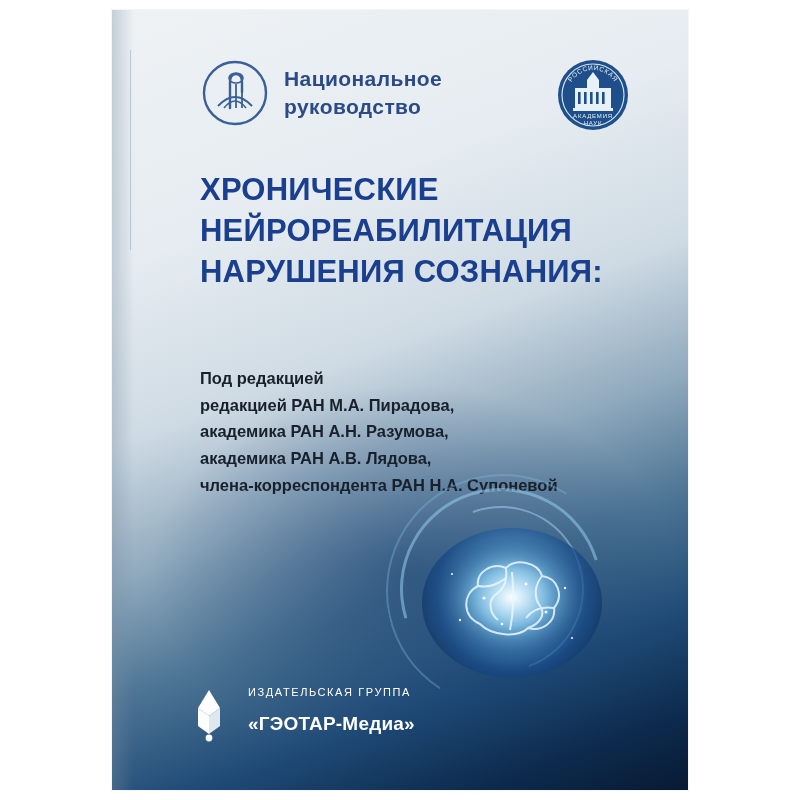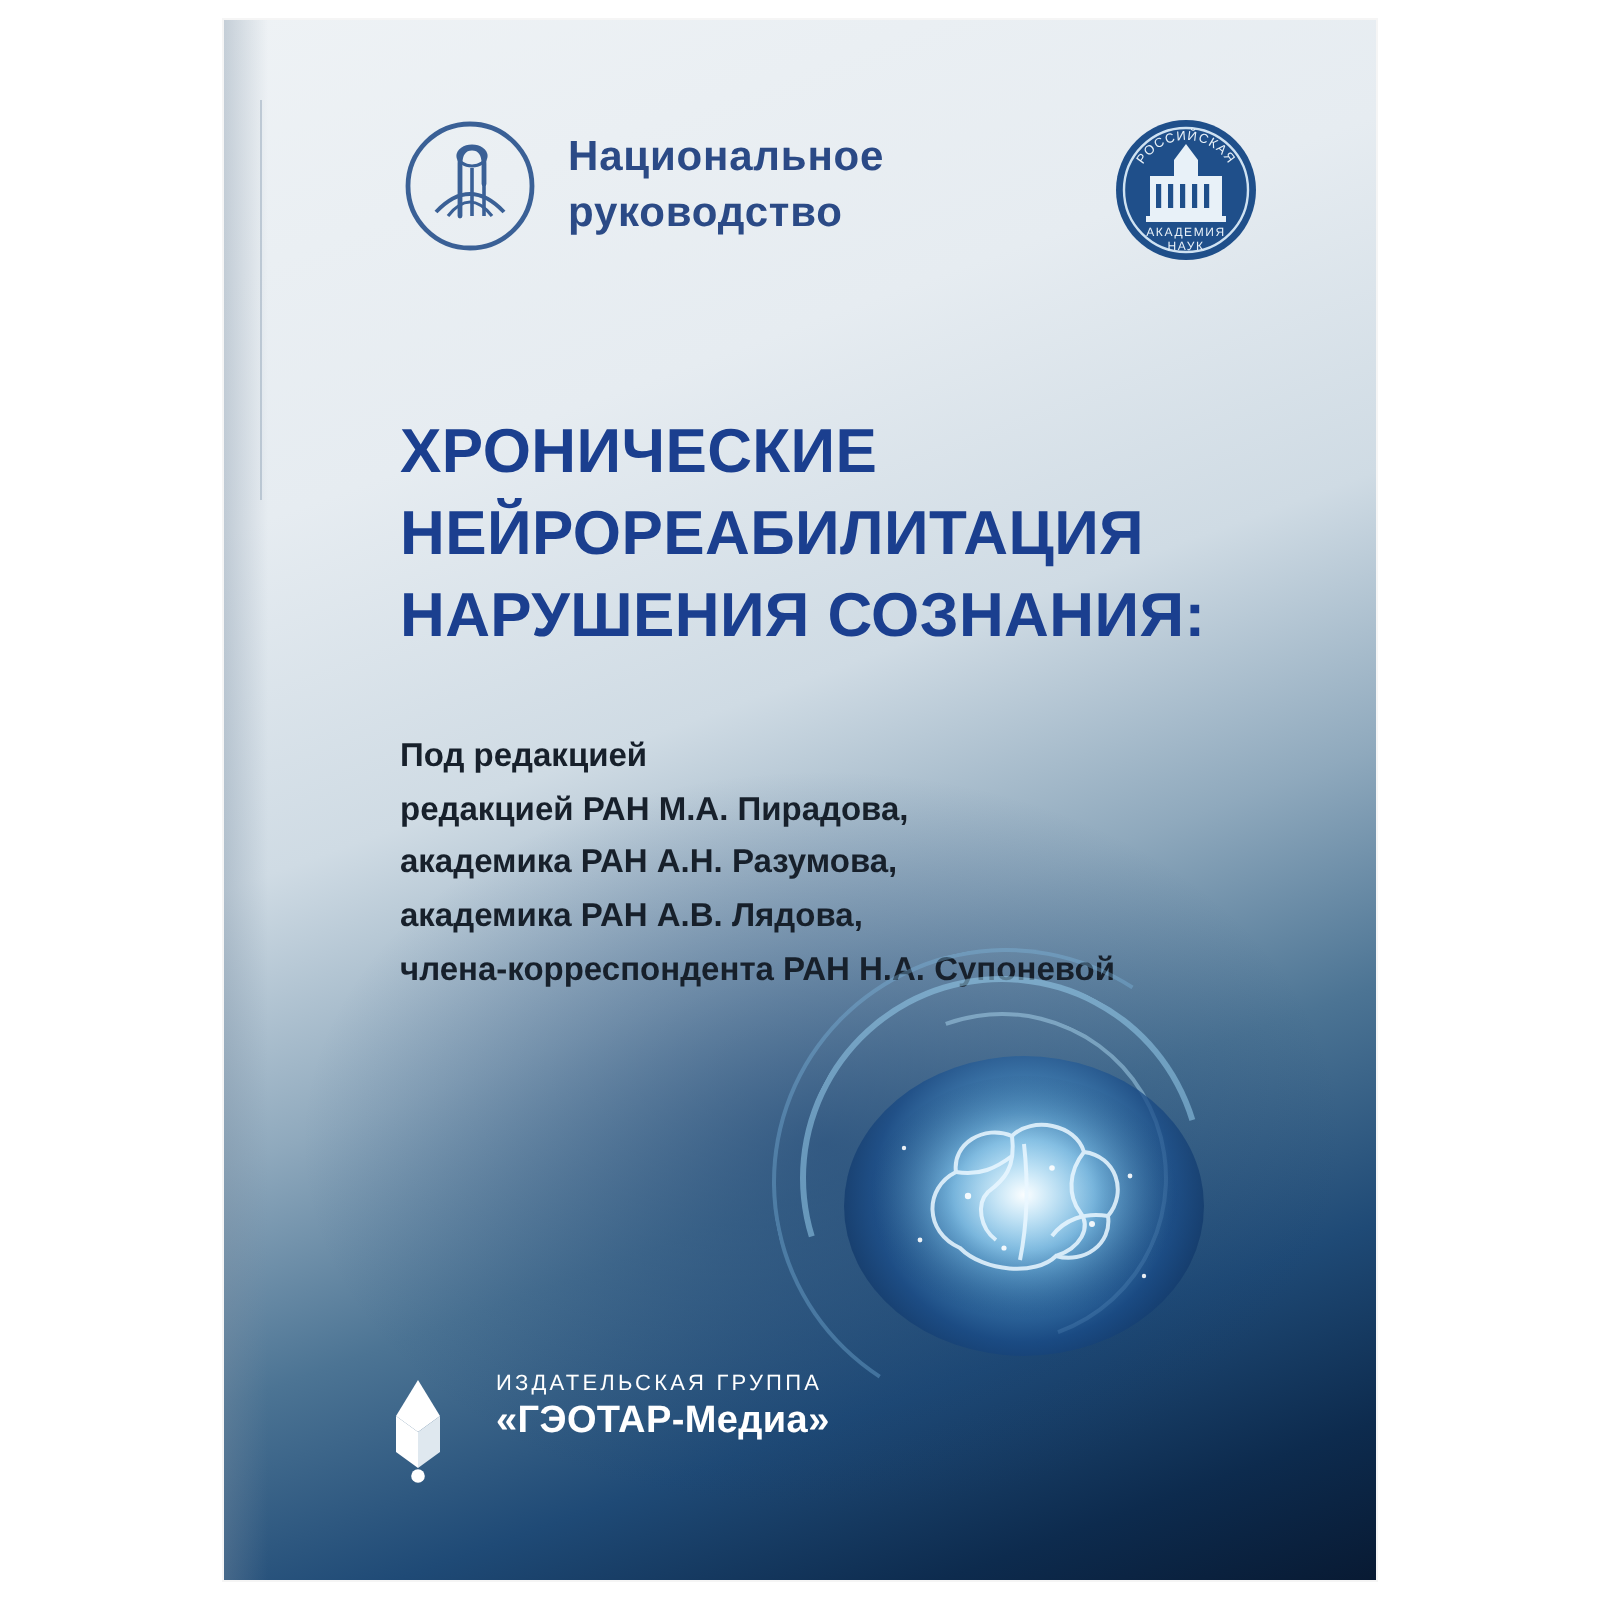--- a/index.html
+++ b/index.html
@@ -74,21 +74,20 @@
   .main-title {
     position: absolute;
     left: 88px;
     top: 160px;
     width: 430px;
     color: #1b3f8f;
     font-weight: bold;
     font-size: 31px;
     line-height: 1.32;
     letter-spacing: 0.2px;
-    margin-top: 36px;
   }
   .main-title div { white-space: nowrap; }
 
   
   .editors {
     position: absolute;
     left: 88px;
     top: 325px;
     width: 440px;
     color: #17202b;
@@ -141,21 +140,21 @@
   .pub-small {
     color: #ffffff;
     font-size: 11px;
     letter-spacing: 1.6px;
   }
   .pub-name {
     color: #ffffff;
     font-size: 19px;
     font-weight: bold;
     letter-spacing: 0.2px;
-    margin-top: 2px;
+    margin-top: 15px;
   }
 </style>
 </head>
 <body>
 
 <div id="cover">
 
   <div class="spine"></div>
   <div class="edge-line"></div>
 

